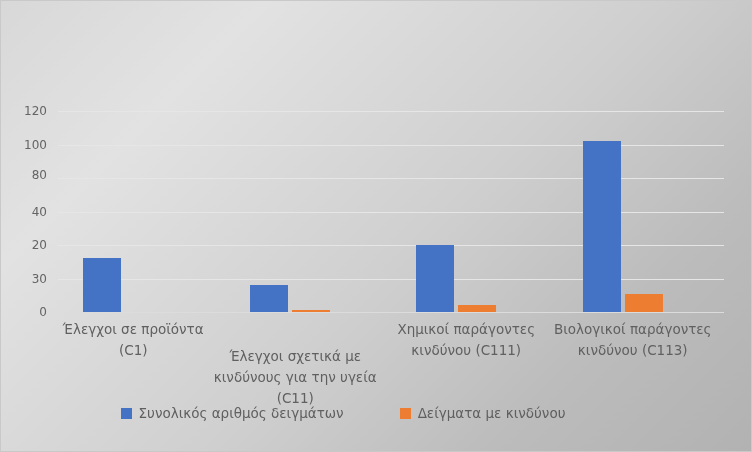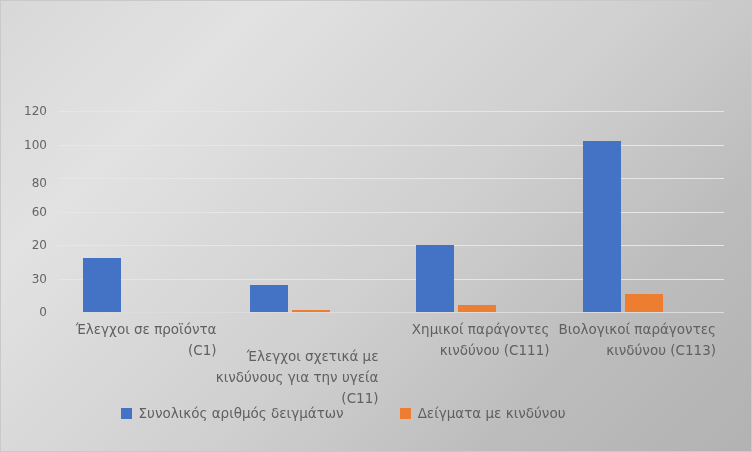--- a/index.html
+++ b/index.html
@@ -95,21 +95,21 @@
   #category-labels {
     position: absolute;
     left: 57px;
     top: 318px;
     width: 666px;
     height: 72px;
   }
   .cat-label {
     position: absolute;
     top: 0;
-    text-align: right;
+    text-align: center;
     font-size: 13.5px;
     line-height: 21px;
     color: #606060;
   }
 
   
   #legend {
     position: absolute;
     left: 0;
     top: 405px;
@@ -138,22 +138,22 @@
 </head>
 <body>
 
 <div id="chart-root">
 
 
   <div id="y-axis-labels">
       <div class="y-label" style="top: 201px;">0</div>
       <div class="y-label" style="top: 167.5px;">30</div>
       <div class="y-label" style="top: 134px;">20</div>
-      <div class="y-label" style="top: 100.5px;">60</div>
-      <div class="y-label" style="top: 72px; text-align: right;">80</div>
+      <div class="y-label" style="top: 100.5px;">40</div>
+      <div class="y-label" style="top: 64px; text-align: right;">80</div>
       <div class="y-label" style="top: 33.5px;">100</div>
       <div class="y-label" style="top: 0px;">120</div>
     </div>
 
   <div id="plot-area">
       <div class="gridline axis-base" style="top: 201px;"></div>
       <div class="gridline" style="top: 167.5px;"></div>
       <div class="gridline" style="top: 134px;"></div>
       <div class="gridline" style="top: 100.5px;"></div>
       <div class="gridline" style="top: 67px;"></div>

